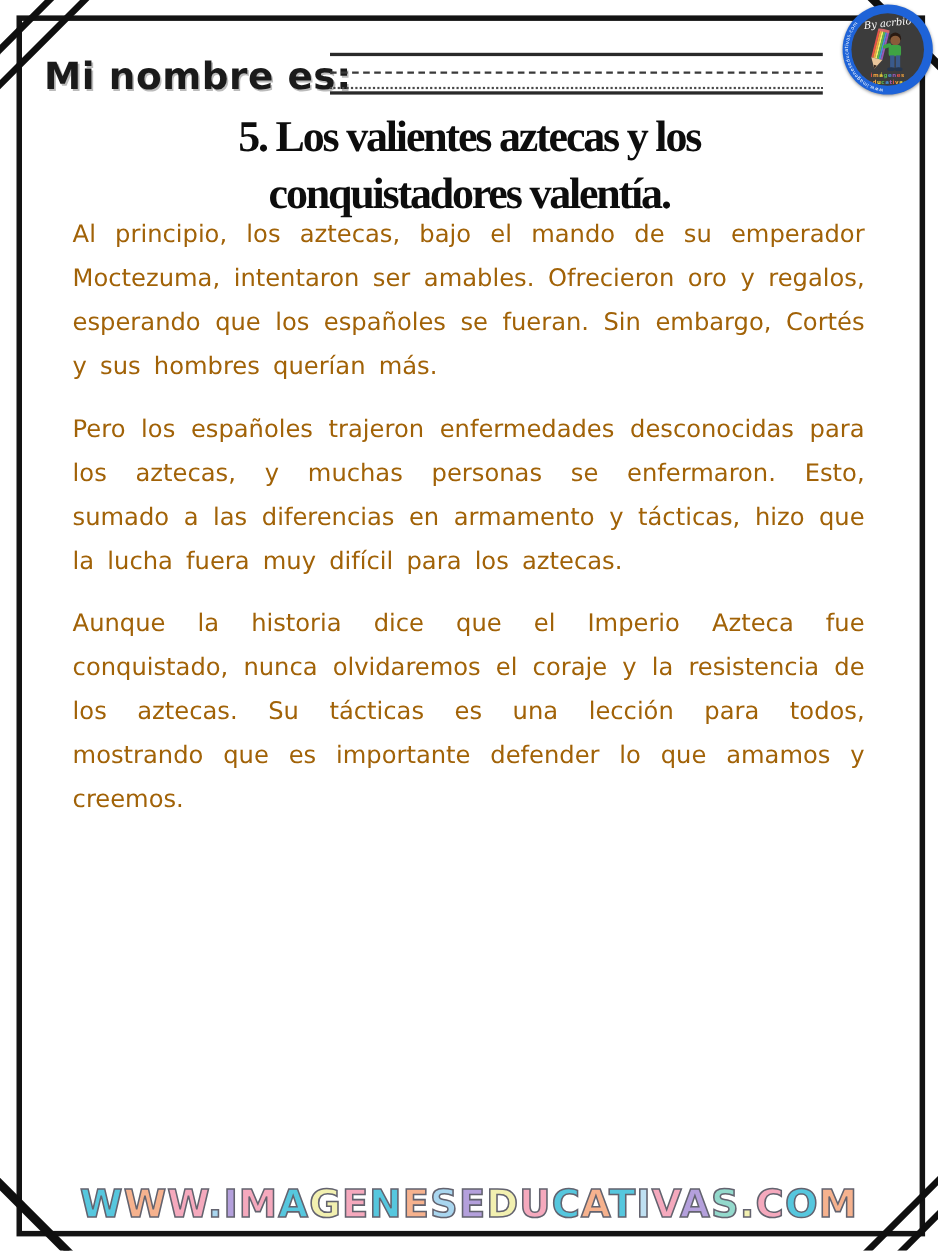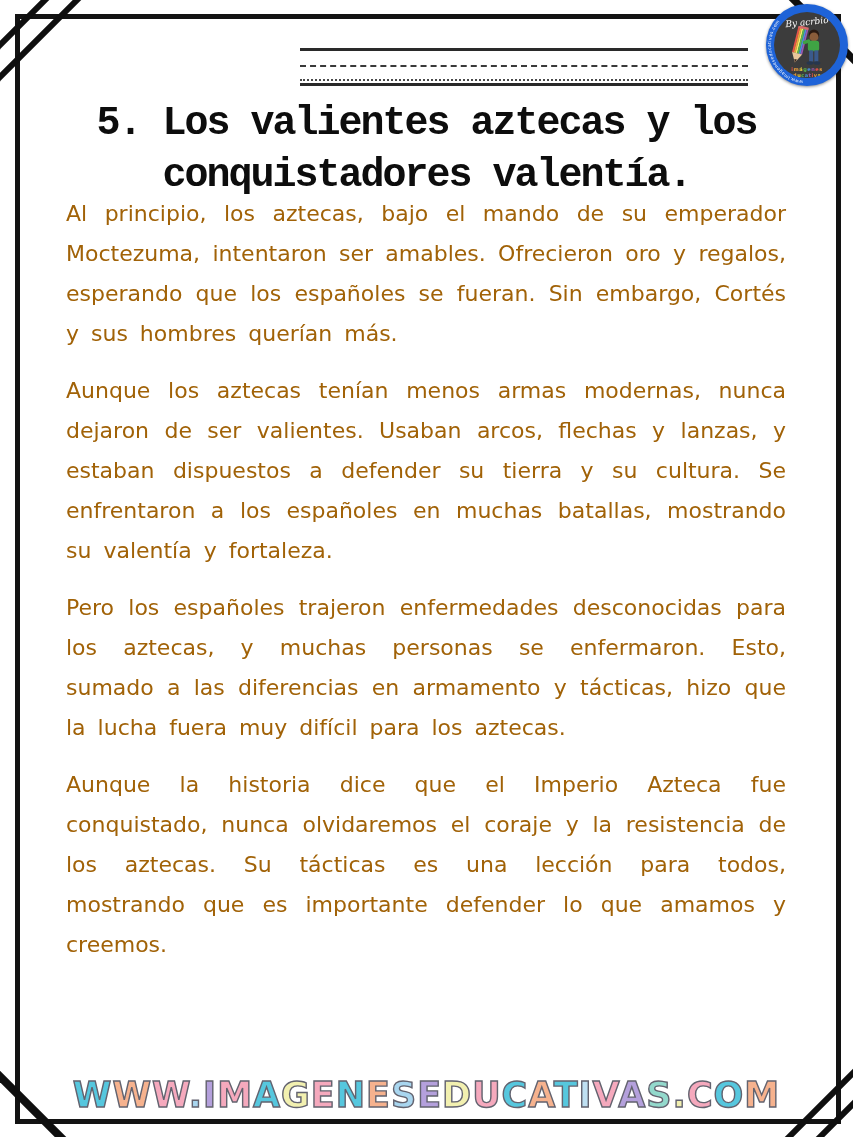--- a/index.html
+++ b/index.html
@@ -39,21 +39,21 @@
   }
   .wline { position:absolute; left:0; right:0; height:0; }
   .wline.solid-top  { top:4px;  border-top:3px solid #2a2a2a; }
   .wline.dashed-mid { top:21px; border-top:2px dashed #3a3a3a; }
   .wline.dotted-low { top:35px; border-top:2px dotted #4a4a4a; }
   .wline.solid-bot  { top:39px; border-top:3px solid #2a2a2a; }
 
   
   .title {
     position:absolute; left:0; top:98px; width:100%; z-index:3;
-    text-align:center; font-family:Liberation Mono, monospace;
+    text-align:center; font-family:Liberation Serif, serif;
     font-weight:bold; font-size:40px; line-height:52px; letter-spacing:-2px;
     color:#0d0d0d;
   }
   .title span { display:block; }
 
   
   .paragraphs {
     position:absolute; left:66px; top:194px; width:720px; z-index:2;
   }
   .paragraphs p {
@@ -100,35 +100,35 @@
 
   <div class="diag d-up tl1"></div>
   <div class="diag d-up tl2"></div>
   <div class="diag d-down tr1"></div>
   <div class="diag d-down tr2"></div>
   <div class="diag d-down bl1"></div>
   <div class="diag d-down bl2"></div>
   <div class="diag d-up br1"></div>
   <div class="diag d-up br2"></div>
 
+  <div class="name-label">Mi nombre es:</div>
   <div class="name-lines">
     <div class="wline solid-top"></div>
     <div class="wline dashed-mid"></div>
     <div class="wline dotted-low"></div>
     <div class="wline solid-bot"></div>
   </div>
 
   <h1 class="title">
     <span>5. Los valientes aztecas y los</span>
     <span>conquistadores valentía.</span>
   </h1>
 
   <div class="paragraphs">
       <p>Al principio, los aztecas, bajo el mando de su emperador Moctezuma, intentaron ser amables. Ofrecieron oro y regalos, esperando que los españoles se fueran. Sin embargo, Cortés y sus hombres querían más.</p>
-      <p>Aunque los aztecas tenían menos armas modernas, nunca dejaron de ser valientes. Usaban arcos, flechas y lanzas, y estaban dispuestos a defender su tierra y su cultura. Se enfrentaron a los españoles en muchas batallas, mostrando su valentía y fortaleza.</p>
       <p>Pero los españoles trajeron enfermedades desconocidas para los aztecas, y muchas personas se enfermaron. Esto, sumado a las diferencias en armamento y tácticas, hizo que la lucha fuera muy difícil para los aztecas.</p>
       <p>Aunque la historia dice que el Imperio Azteca fue conquistado, nunca olvidaremos el coraje y la resistencia de los aztecas. Su tácticas es una lección para todos, mostrando que es importante defender lo que amamos y creemos.</p>
     </div>
 
   <div class="footer-wordmark"><span class="bubble-letter" style="color: rgb(86, 199, 222);">W</span><span class="bubble-letter" style="color: rgb(246, 178, 142);">W</span><span class="bubble-letter" style="color: rgb(245, 169, 189);">W</span><span class="bubble-letter" style="color: rgb(169, 214, 239);">.</span><span class="bubble-letter" style="color: rgb(180, 160, 220);">I</span><span class="bubble-letter" style="color: rgb(245, 169, 189);">M</span><span class="bubble-letter" style="color: rgb(86, 199, 222);">A</span><span class="bubble-letter" style="color: rgb(242, 240, 176);">G</span><span class="bubble-letter" style="color: rgb(245, 169, 189);">E</span><span class="bubble-letter" style="color: rgb(86, 199, 222);">N</span><span class="bubble-letter" style="color: rgb(246, 178, 142);">E</span><span class="bubble-letter" style="color: rgb(169, 214, 239);">S</span><span class="bubble-letter" style="color: rgb(180, 160, 220);">E</span><span class="bubble-letter" style="color: rgb(242, 240, 176);">D</span><span class="bubble-letter" style="color: rgb(245, 169, 189);">U</span><span class="bubble-letter" style="color: rgb(86, 199, 222);">C</span><span class="bubble-letter" style="color: rgb(246, 178, 142);">A</span><span class="bubble-letter" style="color: rgb(86, 199, 222);">T</span><span class="bubble-letter" style="color: rgb(191, 224, 242);">I</span><span class="bubble-letter" style="color: rgb(245, 169, 189);">V</span><span class="bubble-letter" style="color: rgb(180, 160, 220);">A</span><span class="bubble-letter" style="color: rgb(147, 217, 204);">S</span><span class="bubble-letter" style="color: rgb(242, 240, 176);">.</span><span class="bubble-letter" style="color: rgb(245, 169, 189);">C</span><span class="bubble-letter" style="color: rgb(86, 199, 222);">O</span><span class="bubble-letter" style="color: rgb(246, 178, 142);">M</span></div>
 
   <div class="logo">
     <div class="logo-ring"></div>
     <svg class="logo-ring-svg" width="82" height="82" viewBox="0 0 82 82">
       <defs>

